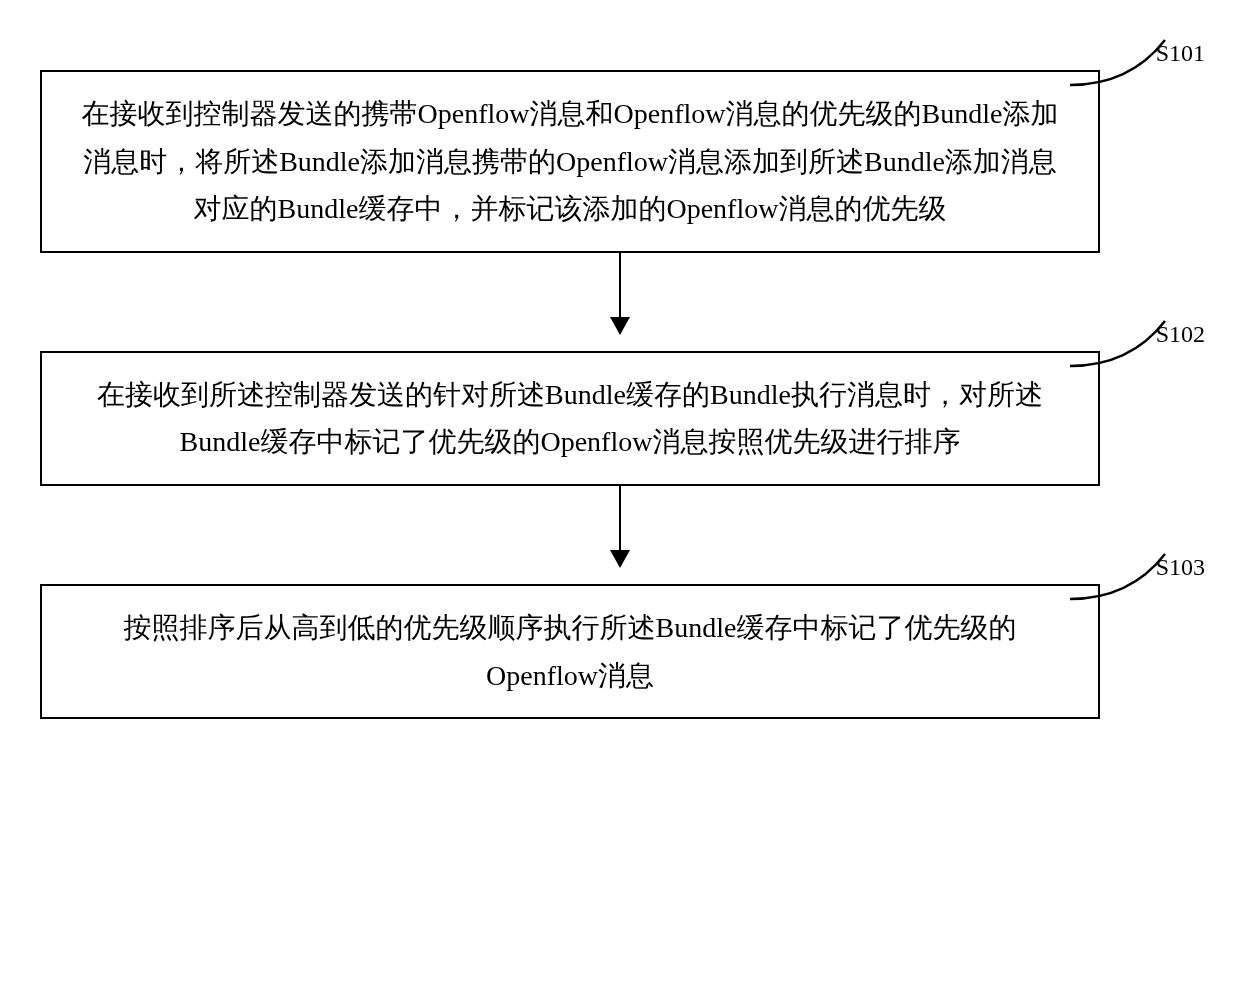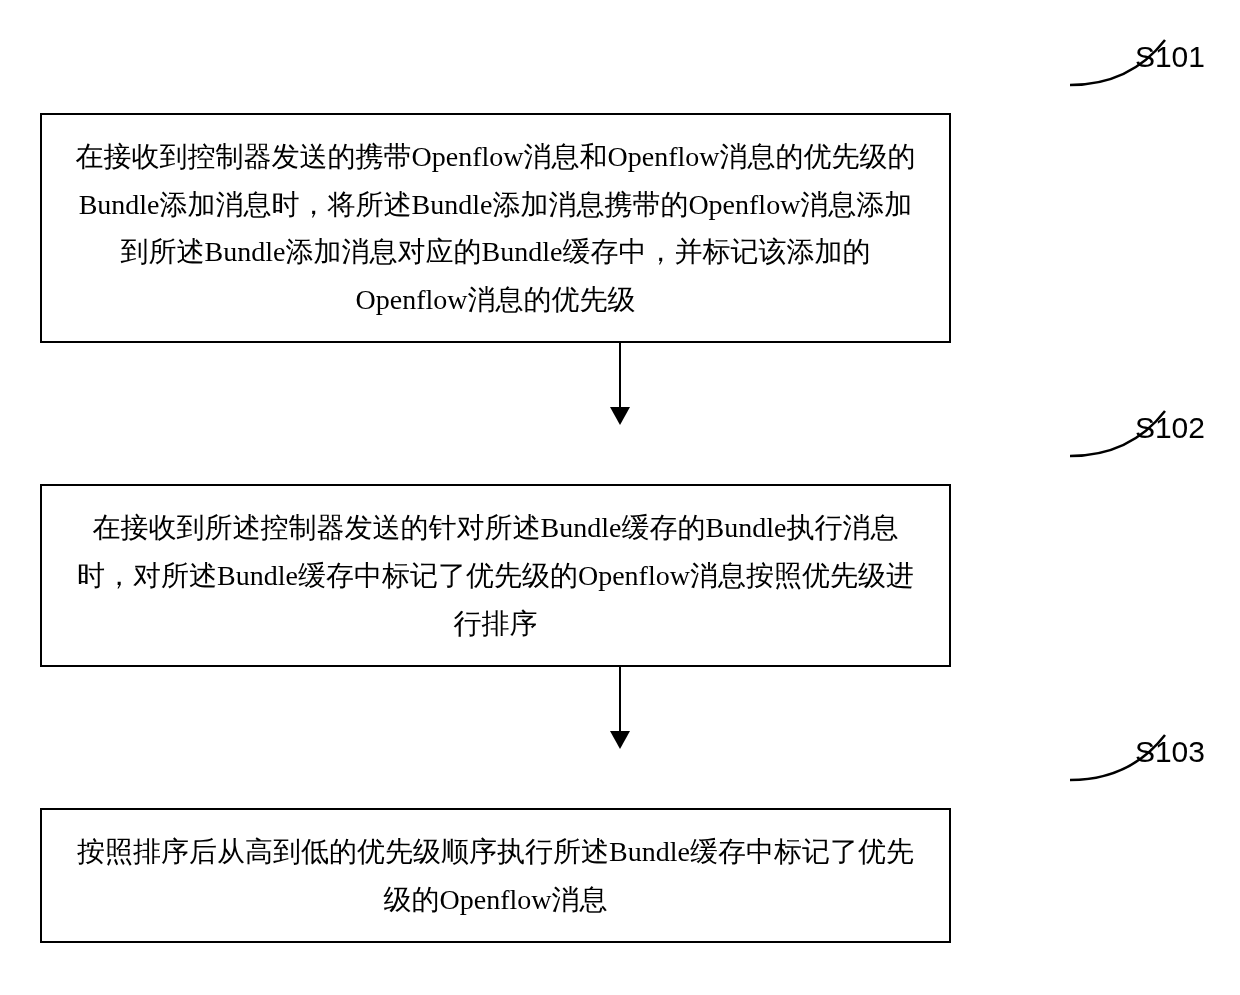--- a/index.html
+++ b/index.html
@@ -23,30 +23,29 @@
     }
     .step-wrapper {
       display: flex;
       align-items: flex-start;
       width: 100%;
       position: relative;
     }
     .step-box {
       border: 2.5px solid #000;
       padding: 18px 28px;
-      width: 911px;
+      width: 1060px;
       font-size: 28px;
       line-height: 1.7;
       text-align: center;
       background: #fff;
-      margin-top: 43px;
     }
     .step-label {
-      font-size: 30px;
-      font-family: Liberation Sans, sans-serif;
+      font-size: 24px;
+      font-family: Liberation Serif, serif;
       position: absolute;
       right: -5px;
     }
     .label-s101 {
       top: -30px;
     }
     .label-s102 {
       top: -30px;
     }
     .label-s103 {

